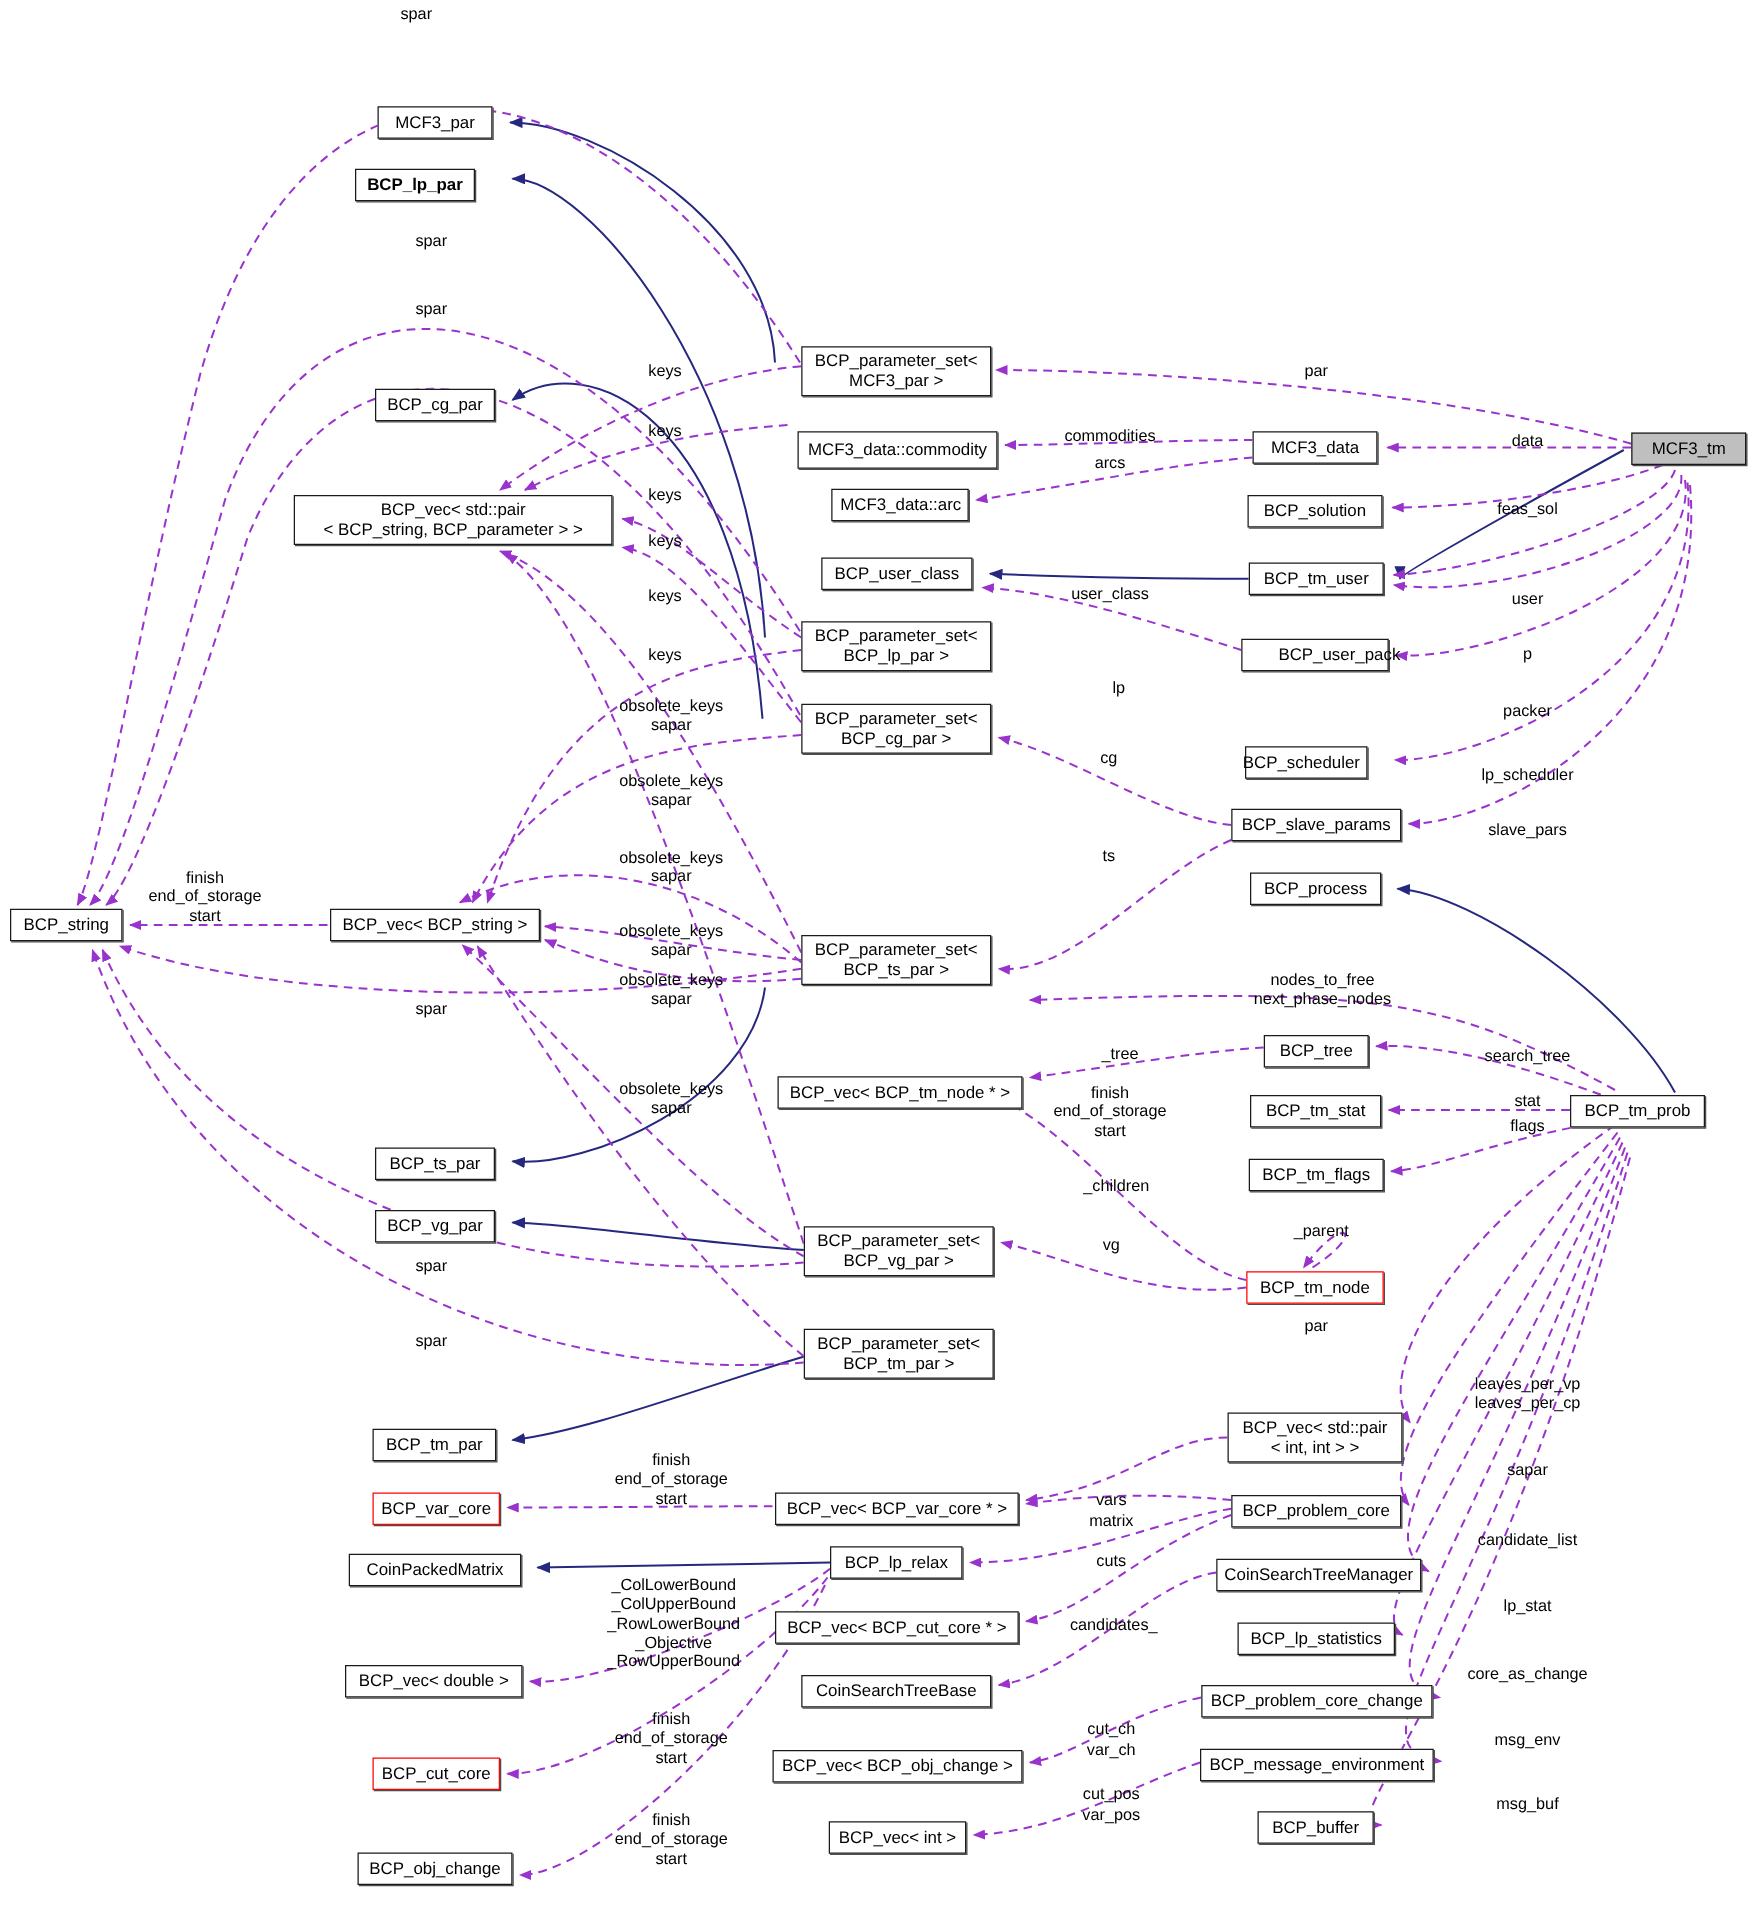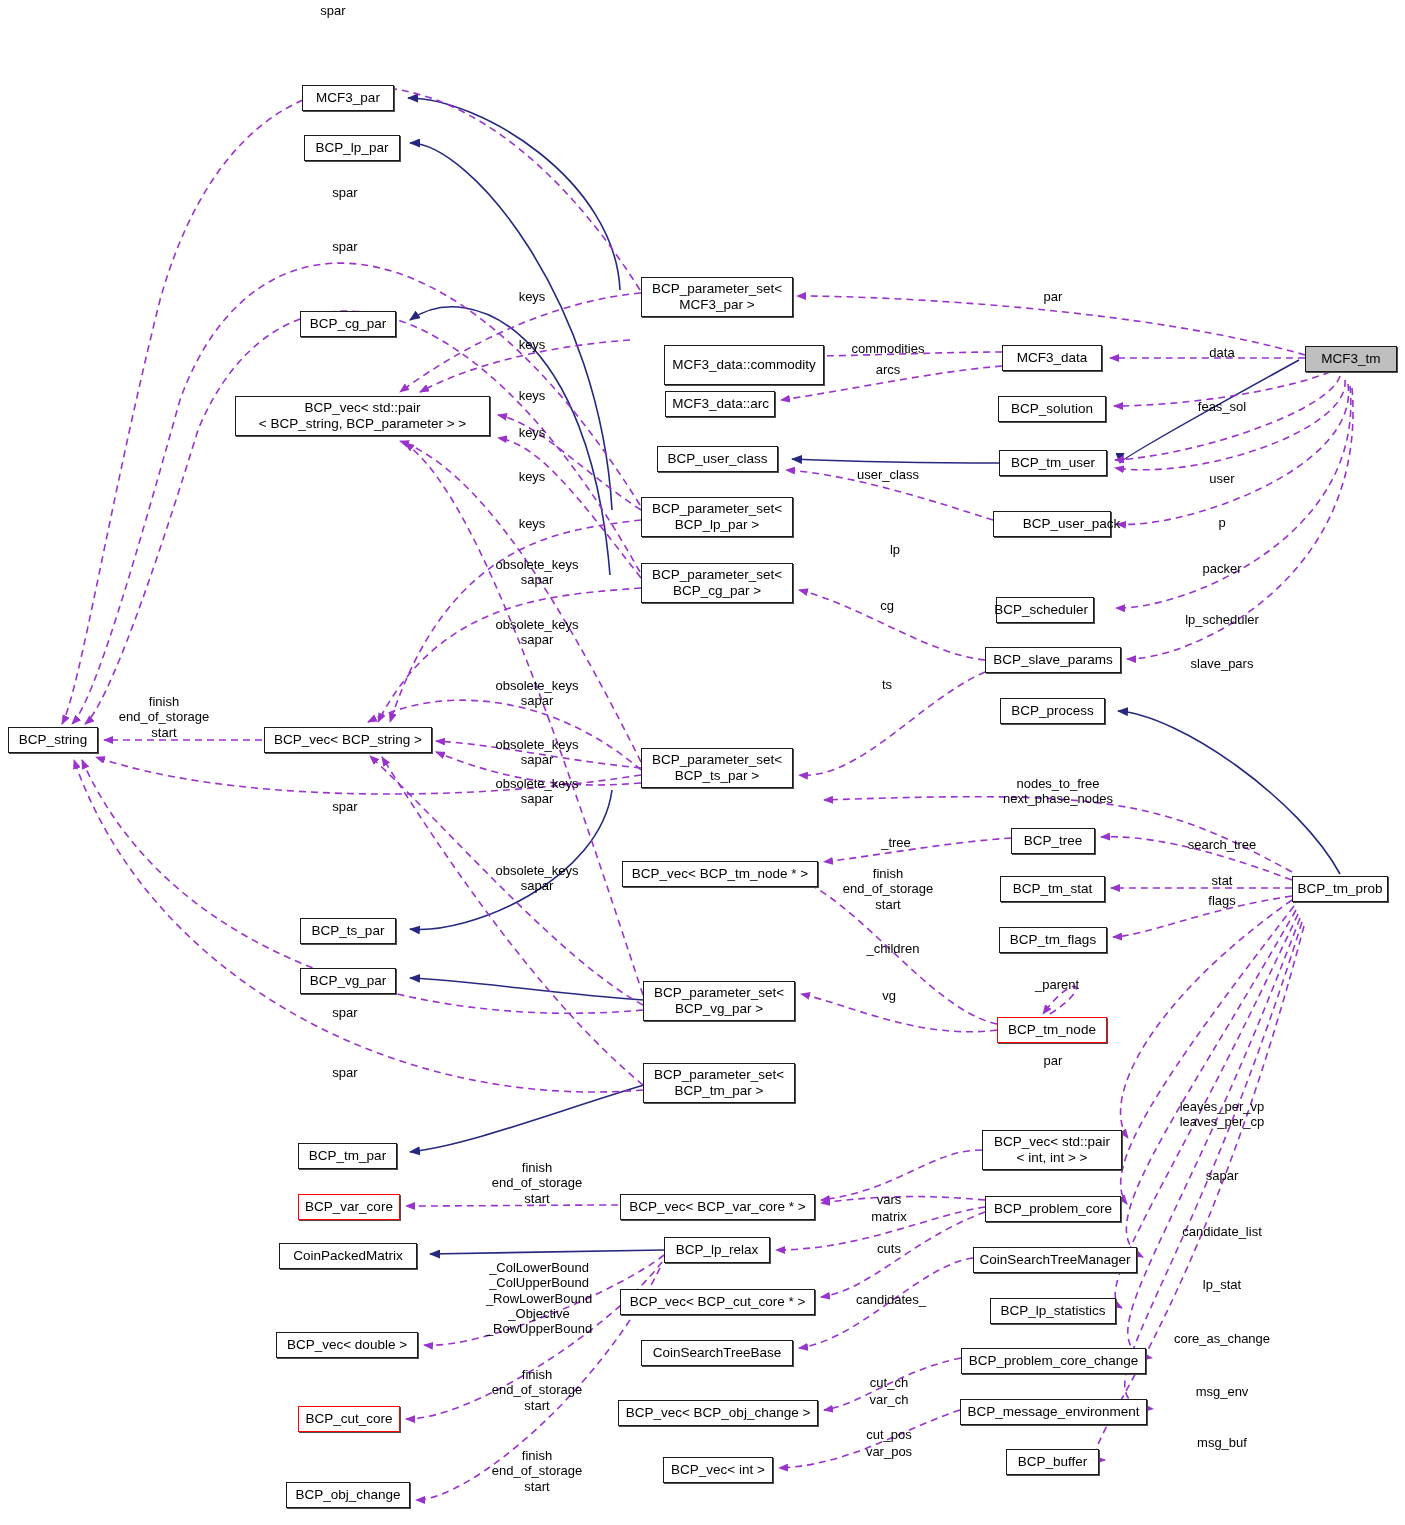--- a/index.html
+++ b/index.html
@@ -112,21 +112,21 @@
 
     <path class="dash" marker-end="url(#pa)" d="M618,1205 C560,1205 470,1206 406,1206"></path>
     <path class="dash" marker-end="url(#pa)" d="M664,1255 C620,1290 480,1350 424,1345"></path>
     <path class="dash" marker-end="url(#pa)" d="M662,1262 C610,1330 470,1420 406,1419"></path>
     <path class="dash" marker-end="url(#pa)" d="M660,1268 C600,1390 470,1500 416,1500"></path>
   </svg>
 
 <div class="node" style="left: 302px; top: 85px; width: 92px; height: 26px;">
       <span style="white-space: pre;">MCF3_par</span>
     </div>
-    <div class="node" style="left: 304px; top: 135px; width: 96px; height: 26px;">
+    <div class="node" style="left: 284px; top: 135px; width: 96px; height: 26px; font-weight: bold;">
       <span style="white-space: pre;">BCP_lp_par</span>
     </div>
     <div class="node" style="left: 300px; top: 311px; width: 96px; height: 26px;">
       <span style="white-space: pre;">BCP_cg_par</span>
     </div>
     <div class="node" style="left: 235px; top: 396px; width: 255px; height: 40px;">
       <span style="white-space: pre;">BCP_vec&lt; std::pair
 &lt; BCP_string, BCP_parameter &gt; &gt;</span>
     </div>
     <div class="node" style="left: 8px; top: 727px; width: 90px; height: 26px;">
@@ -156,21 +156,21 @@
     <div class="node red" style="left: 298px; top: 1406px; width: 102px; height: 26px;">
       <span style="white-space: pre;">BCP_cut_core</span>
     </div>
     <div class="node" style="left: 286px; top: 1482px; width: 124px; height: 26px;">
       <span style="white-space: pre;">BCP_obj_change</span>
     </div>
     <div class="node" style="left: 641px; top: 277px; width: 152px; height: 40px;">
       <span style="white-space: pre;">BCP_parameter_set&lt;
 MCF3_par &gt;</span>
     </div>
-    <div class="node" style="left: 638px; top: 345px; width: 160px; height: 40px; margin-left: 26px;">
+    <div class="node" style="left: 638px; top: 345px; width: 160px; height: 30px;">
       <span style="white-space: pre;">MCF3_data::commodity</span>
     </div>
     <div class="node" style="left: 665px; top: 391px; width: 110px; height: 26px; justify-content: flex-end;">
       <span style="white-space: pre;">MCF3_data::arc</span>
     </div>
     <div class="node" style="left: 657px; top: 446px; width: 121px; height: 26px;">
       <span style="white-space: pre;">BCP_user_class</span>
     </div>
     <div class="node" style="left: 641px; top: 497px; width: 152px; height: 40px;">
       <span style="white-space: pre;">BCP_parameter_set&lt;
@@ -264,21 +264,21 @@
     </div>
     <div class="node" style="left: 960px; top: 1399px; width: 187px; height: 26px;">
       <span style="white-space: pre;">BCP_message_environment</span>
     </div>
     <div class="node" style="left: 1006px; top: 1449px; width: 93px; height: 26px;">
       <span style="white-space: pre;">BCP_buffer</span>
     </div>
     <div class="node filled" style="left: 1305px; top: 346px; width: 92px; height: 26px;">
       <span style="white-space: pre;">MCF3_tm</span>
     </div>
-    <div class="node" style="left: 1292px; top: 876px; width: 96px; height: 26px;">
+    <div class="node" style="left: 1256px; top: 876px; width: 108px; height: 26px;">
       <span style="white-space: pre;">BCP_tm_prob</span>
     </div>
     <div class="edgelabel" style="left: 333px; top: 3px;">spar</div>
     <div class="edgelabel" style="left: 345px; top: 185px;">spar</div>
     <div class="edgelabel" style="left: 345px; top: 239px;">spar</div>
     <div class="edgelabel" style="left: 532px; top: 289px;">keys</div>
     <div class="edgelabel" style="left: 532px; top: 337px;">keys</div>
     <div class="edgelabel" style="left: 532px; top: 388px;">keys</div>
     <div class="edgelabel" style="left: 532px; top: 425px;">keys</div>
     <div class="edgelabel" style="left: 532px; top: 469px;">keys</div>

